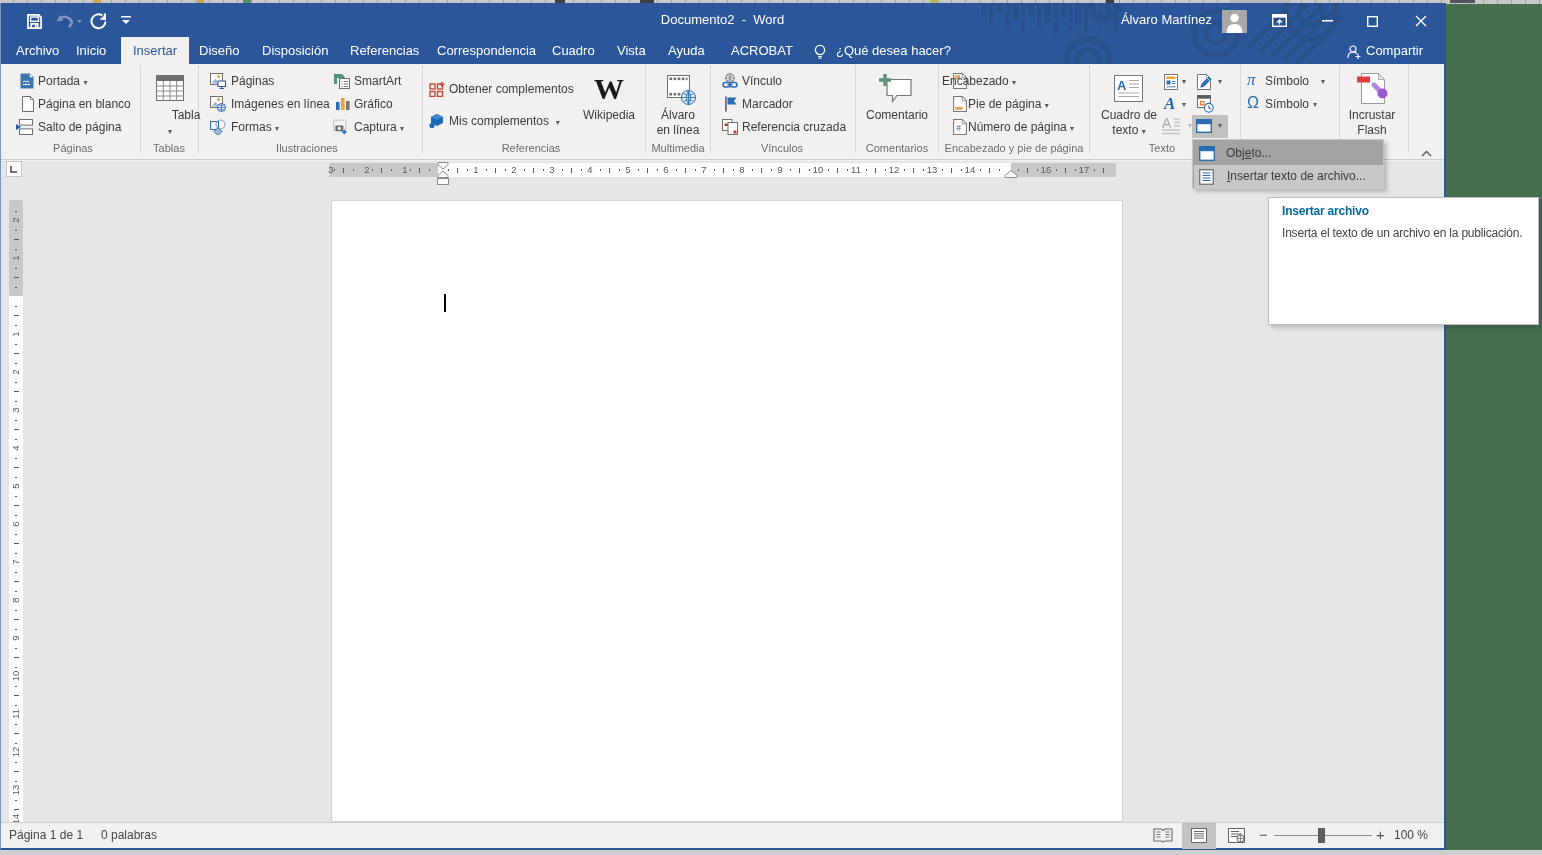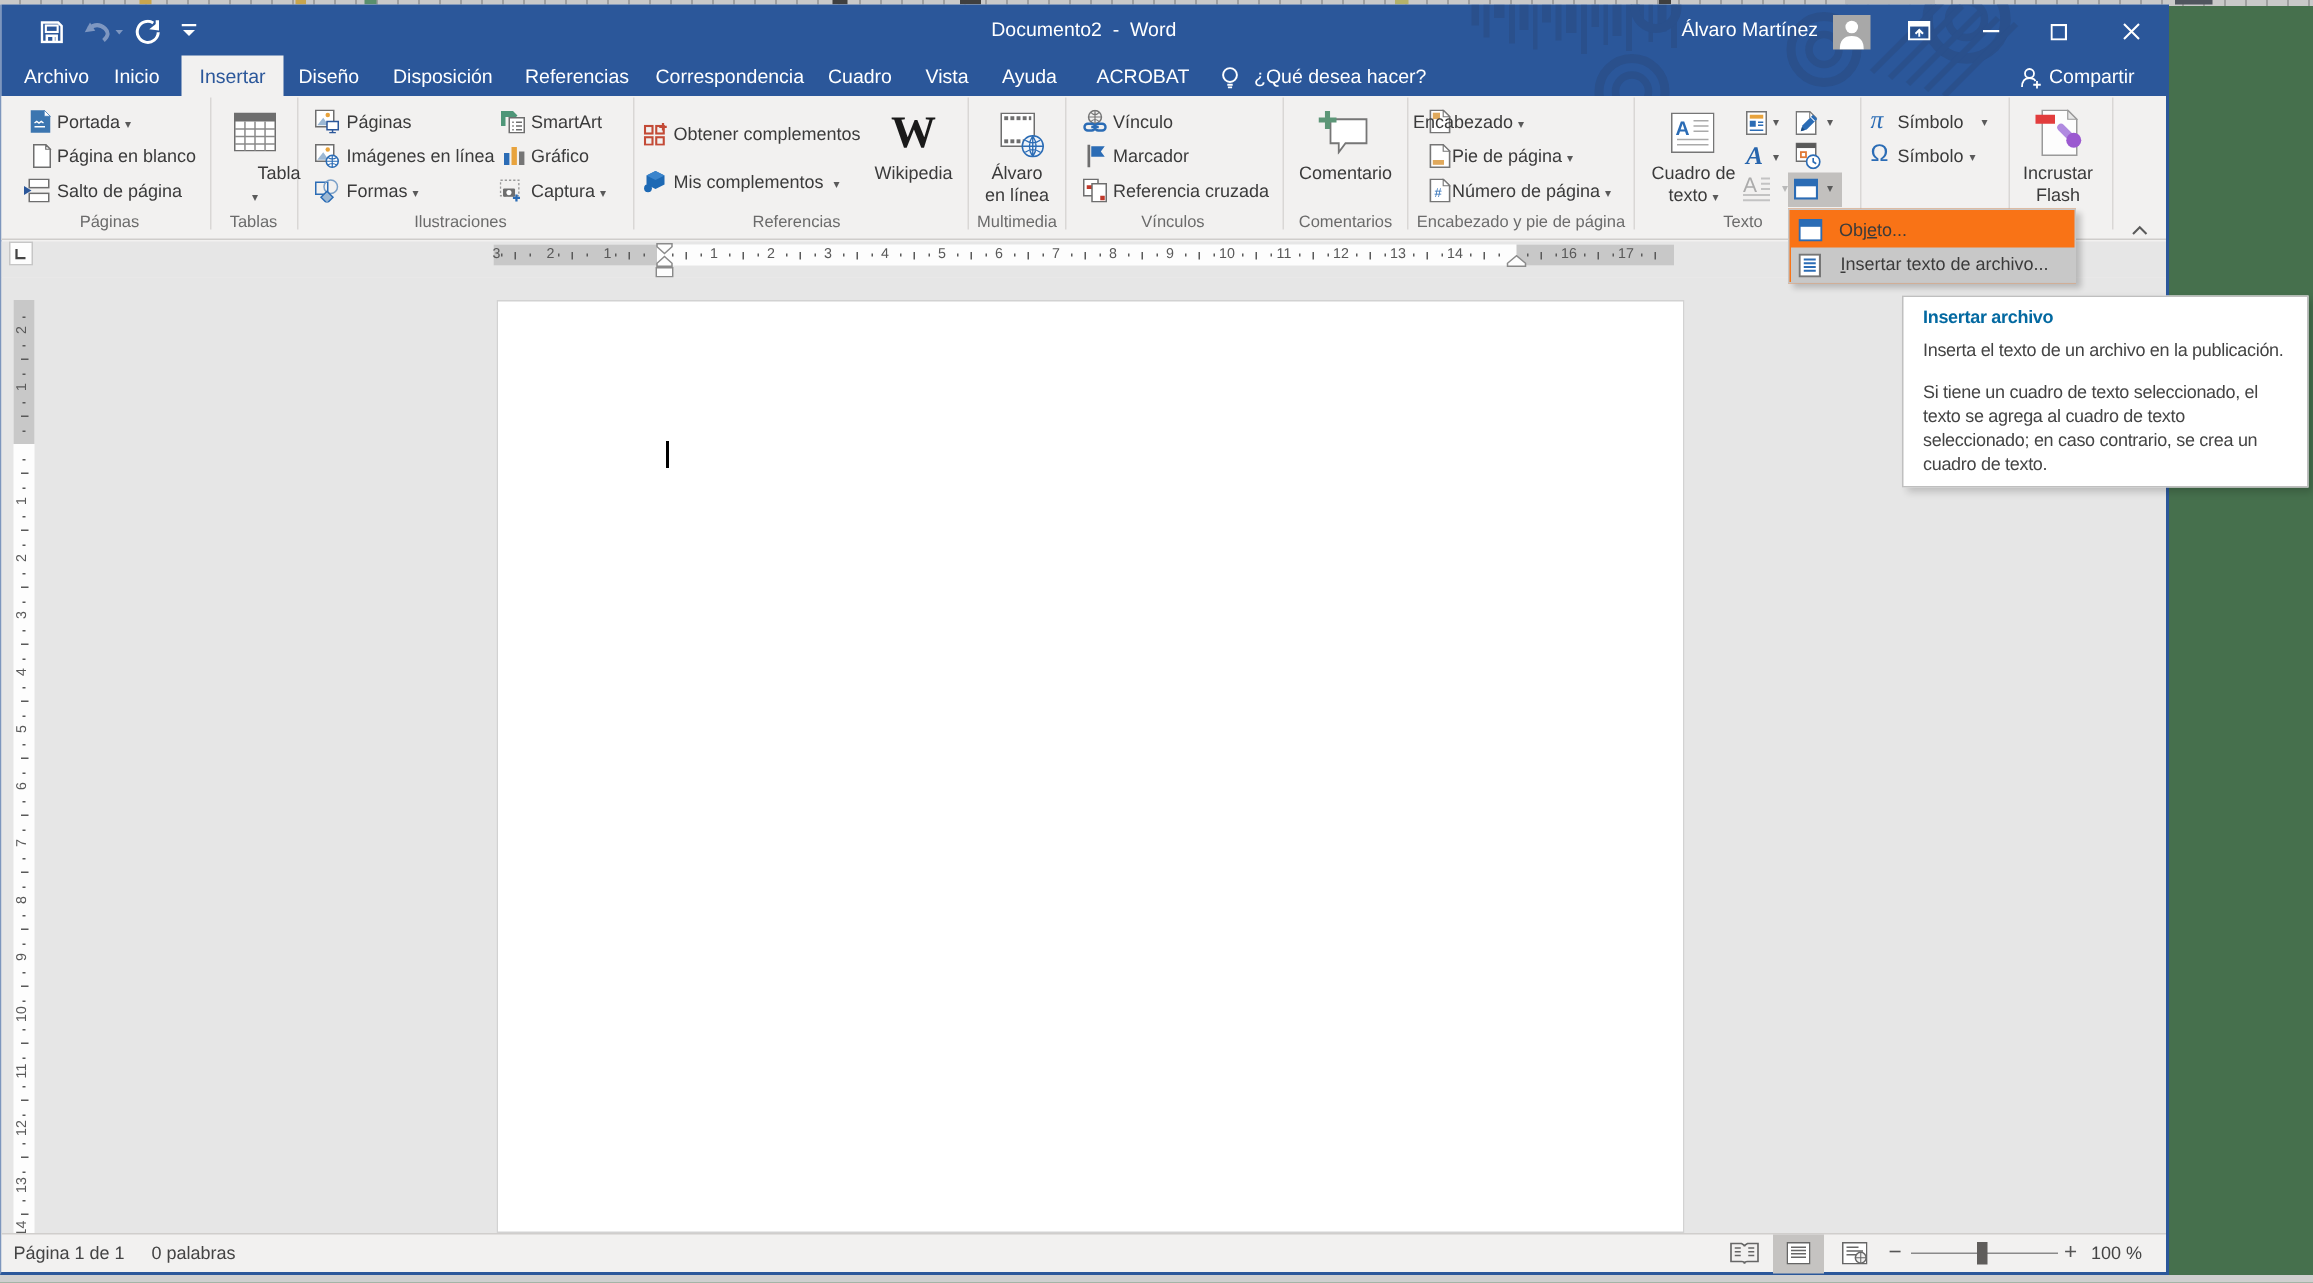--- a/index.html
+++ b/index.html
@@ -23,21 +23,21 @@
   .caret { font-size:8px; color:#5a5a5a; }
   .icon16 { width:16px; height:16px; }
   
   #rulerzone { left:0; top:158px; width:1443px; height:24px; background:#e6e6e6; }
   
   #docarea { left:0; top:182px; width:1443px; height:637px; background:#e6e6e6; }
   #page { position:absolute; left:330px; top:15px; width:792px; height:622px; background:#fff; border:1px solid #d2d2d2; }
   
   #statusbar { left:0; top:819px; width:1443px; height:26px; background:#f2f1f0; border-top:1px solid #d0cecc; font-size:12px; color:#444; }
   
-  #menu { left:1192px; top:139px; width:192px; height:50px; background:#f97316; border:1px solid #c6c6c6; box-shadow:3px 3px 4px rgba(0,0,0,0.2); z-index:50; }
+  #menu { left:1192px; top:139px; width:192px; height:50px; background:#a3a3a3; border:1px solid #c6c6c6; box-shadow:3px 3px 4px rgba(0,0,0,0.2); z-index:50; }
   #tooltip { left:1268px; top:197px; width:271px; height:128px; background:#fff; border:1px solid #bfbfbf; box-shadow:3px 3px 5px rgba(0,0,0,0.18); z-index:60; font-size:12px; color:#444; }
 </style>
 </head>
 <body>
 <div class="abs" id="topstrip"></div>
 <div class="abs" style="left:93px;top:0;width:8px;height:3px;background:#c8a54e"></div>
 <div class="abs" style="left:197px;top:0;width:7px;height:3px;background:#c8a54e"></div>
 <div class="abs" style="left:243px;top:0;width:8px;height:3px;background:#5a8f6d"></div>
 <div class="abs" style="left:555px;top:0;width:10px;height:3px;background:#3f3f3f"></div>
 <div class="abs" style="left:640px;top:0;width:14px;height:3px;background:#3f3f3f"></div>
@@ -619,15 +619,14 @@
         <rect x="0.7" y="0.7" width="13.6" height="14.6" fill="#fff" stroke="#767676" stroke-width="1.4"></rect>
         <path d="M3.5 4 h8 M3.5 6.5 h8 M3.5 9 h8 M3.5 11.5 h8" stroke="#2b6cb5" stroke-width="1.2"></path>
       </svg>
     <div class="abs" style="left:33px;top:4px"><span style="text-decoration:underline">I</span>nsertar texto de archivo...</div>
   </div>
 </div>
 <div class="abs" id="tooltip">
   <div style="padding:6px 0 0 13px;letter-spacing:-0.2px">
     <div style="font-weight:bold;color:#0369a1;white-space:nowrap">Insertar archivo</div>
     <div style="margin-top:8px;white-space:nowrap">Inserta el texto de un archivo en la publicación.</div>
-    <div style="margin-top:13px;line-height:16px;white-space:nowrap">Si tiene un cuadro de texto seleccionado, el<br>texto se agrega al cuadro de texto<br>seleccionado; en caso contrario, se crea un<br>cuadro de texto.</div>
   </div>
 </div>
 
 </body></html>

